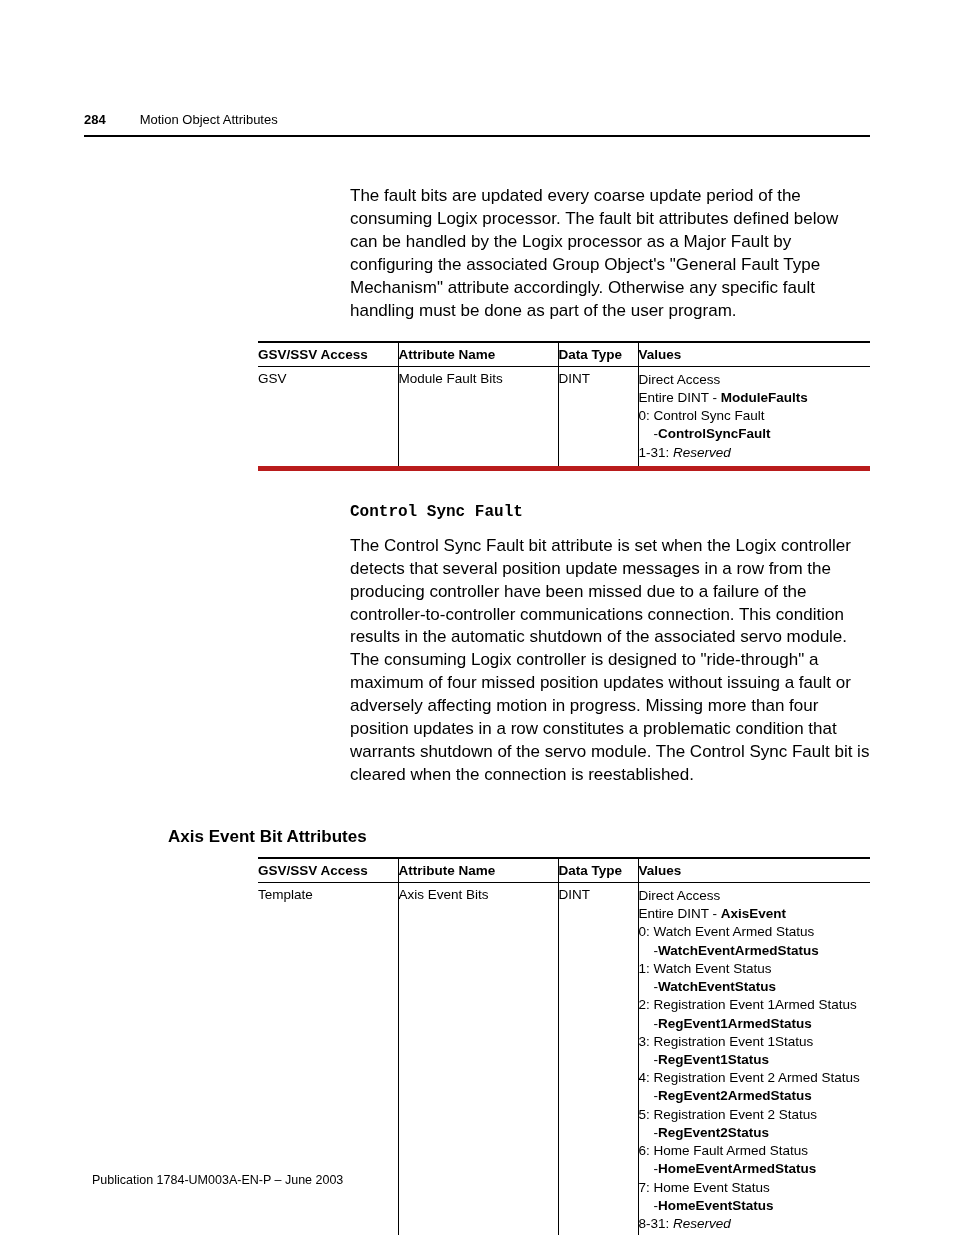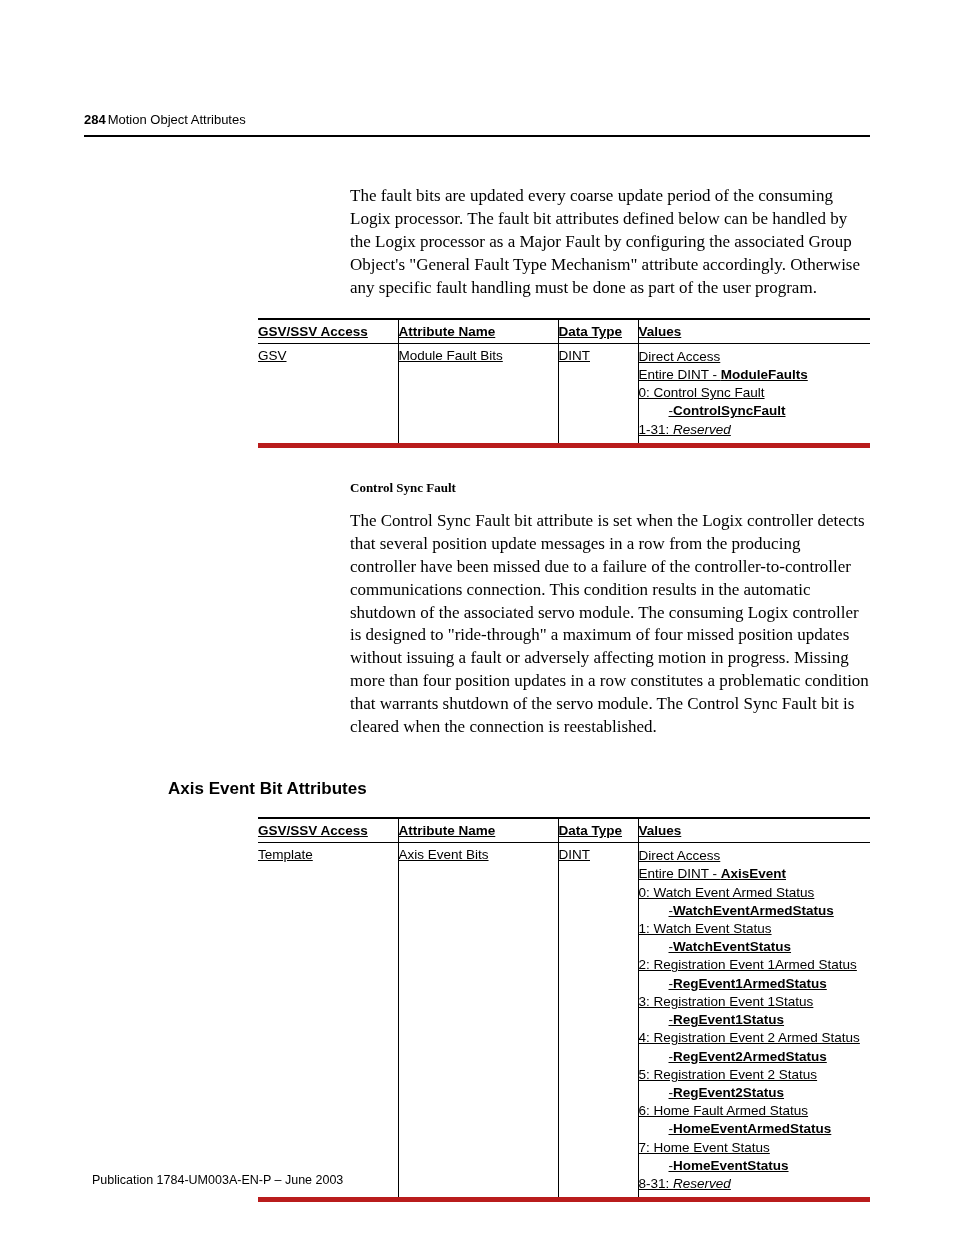--- a/index.html
+++ b/index.html
@@ -8,46 +8,45 @@
     height: 1235px;
     background: #fff;
     font-family: Arial, Helvetica, sans-serif;
     color: #000;
     position: relative;
     padding: 68px 84px 0 84px;
   }
   .header-row {
     display: flex;
     align-items: baseline;
-    gap: 2px;
+    gap: 34px;
     font-size: 13px;
     margin-bottom: 8px;
   }
   .page-num { font-weight: bold; }
   .chapter-title { font-weight: normal; margin-top: 44px; }
   .hr-thick {
     border: none;
     border-top: 2px solid #000;
     margin-bottom: 48px;
   }
   .body-text {
-    font-family: Liberation Serif, serif;
+    font-family: Liberation Sans, sans-serif;
     font-size: 17px;
     line-height: 1.35;
     margin-left: 266px;
     margin-bottom: 18px;
   }
   .tbl {
     width: 100%;
     border-collapse: collapse;
     font-size: 13.5px;
     margin-left: 174px;
     width: 612px;
     margin-bottom: 20px;
-    text-decoration: underline;
   }
   .tbl th, .tbl td {
     text-align: left;
     vertical-align: top;
     padding: 4px 8px 4px 0;
   }
   .tbl thead th {
     font-weight: bold;
     border-top: 2px solid #000;
     border-bottom: 1px solid #000;
@@ -55,36 +54,36 @@
   .tbl tbody td {
     border-bottom: 5px solid #b91c1c;
     font-weight: normal;
   }
   .col-access { width: 140px; }
   .col-name   { width: 160px; }
   .col-type   { width: 80px; }
   .value-lines div { line-height: 1.35; }
   .bold { font-weight: bold; margin-top: 25px; }
   .ital { font-style: italic; text-align: center; }
-  .indent { padding-left: 30px; }
+  .indent { padding-left: 15px; }
   .sub-heading {
-    font-family: Liberation Serif, serif;
-    font-size: 13px;
+    font-family: Liberation Mono, monospace;
+    font-size: 16px;
     font-weight: bold;
     margin-left: 266px;
     margin-bottom: 14px;
     margin-top: 32px;
   }
   .section-heading {
     font-family: Arial, Helvetica, sans-serif;
     font-size: 17px;
     font-weight: bold;
     margin-left: 84px;
     margin-top: 40px;
-    margin-bottom: 18px;
+    margin-bottom: 10px;
   }
   .footer {
     position: absolute;
     bottom: 48px;
     left: 92px;
     font-size: 12.5px;
   }
   .vsep { border-left: 1px solid #000; padding-left: 8px; }
 </style>
 </head>

